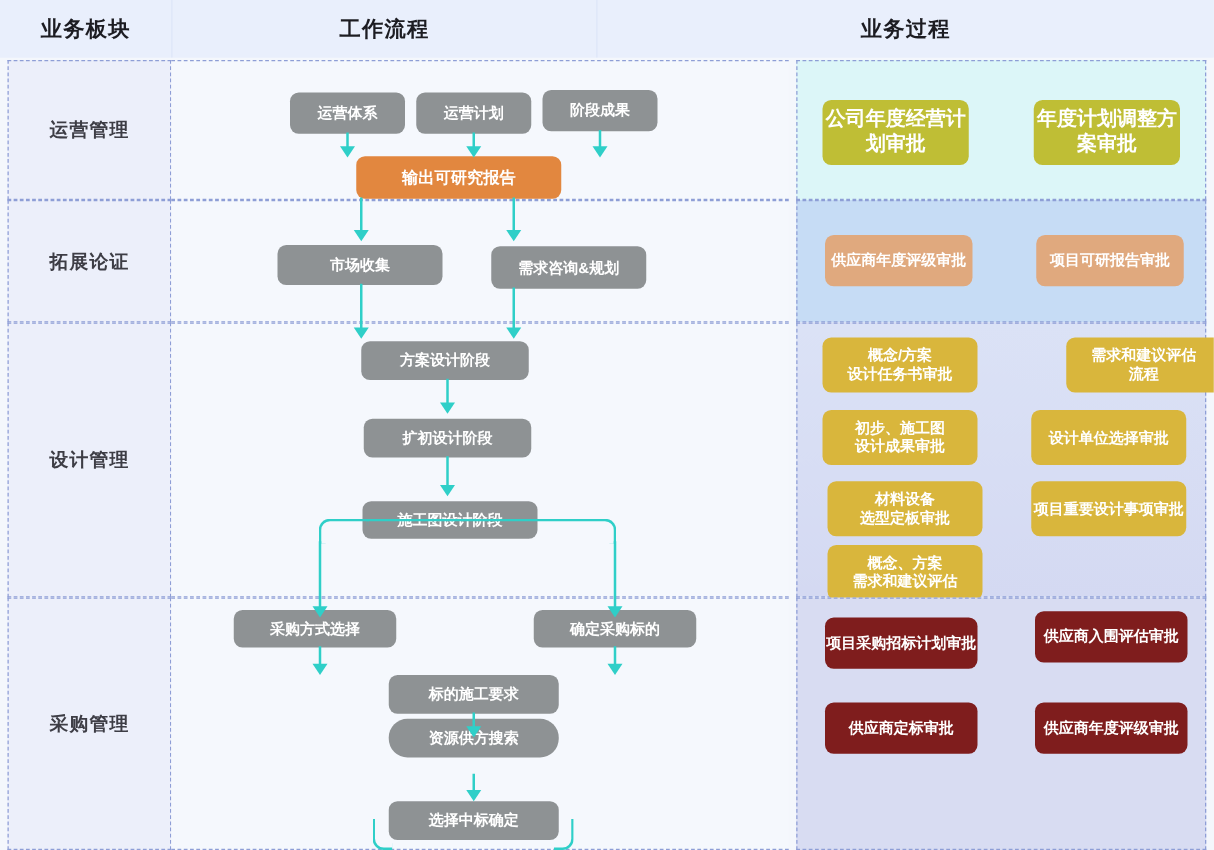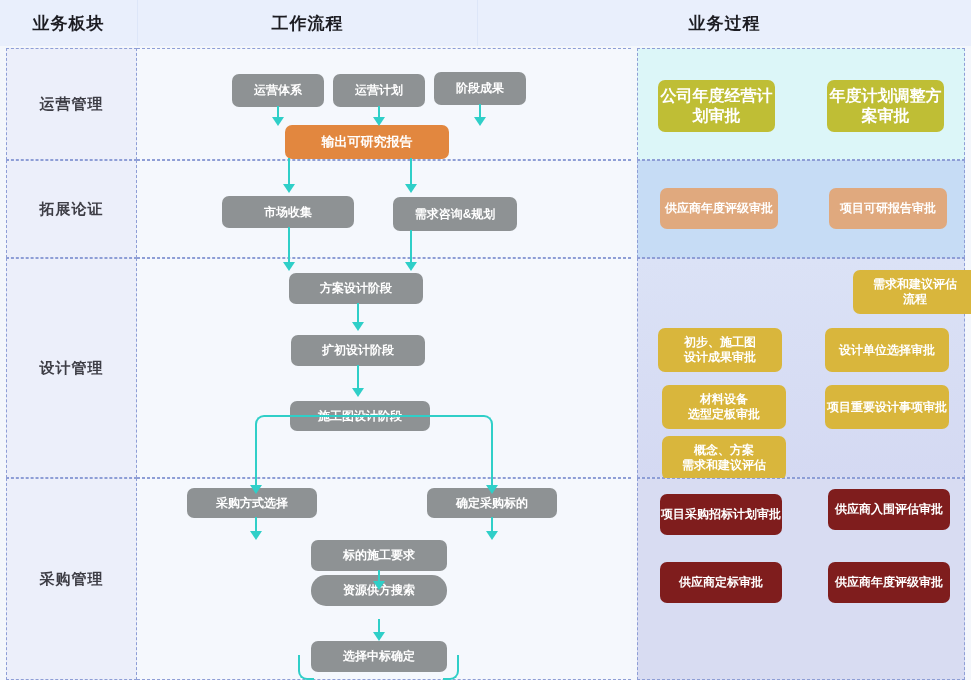--- a/index.html
+++ b/index.html
@@ -143,20 +143,22 @@
   <div class="row" id="row-3">
     <div class="cell-left">
       <span class="cell-left-label">设计管理</span>
     </div>
     <div class="cell-mid">
       <div class="node gray" style="left:152px; top:14px;  width:134px; height:31px;">方案设计阶段</div>
       <div class="node gray" style="left:154px; top:76px;  width:134px; height:31px;">扩初设计阶段</div>
       <div class="node gray" style="left:153px; top:142px; width:140px; height:30px;">施工图设计阶段</div>
     </div>
     <div class="cell-right">
+      <div class="node gold" style="left:20px;  top:11px;  width:124px; height:44px;">概念/方案
+设计任务书审批</div>
       <div class="node gold" style="left:187px; top:11px;  width:124px; height:44px;margin-left:28px;">需求和建议评估
 流程</div>
       <div class="node gold" style="left:20px;  top:69px;  width:124px; height:44px;">初步、施工图
 设计成果审批</div>
       <div class="node gold" style="left:187px; top:69px;  width:124px; height:44px;">设计单位选择审批</div>
       <div class="node gold" style="left:24px;  top:126px; width:124px; height:44px;">材料设备
 选型定板审批</div>
       <div class="node gold" style="left:187px; top:126px; width:124px; height:44px;">项目重要设计事项审批</div>
       <div class="node gold" style="left:24px;  top:177px; width:124px; height:44px;">概念、方案
 需求和建议评估</div>

